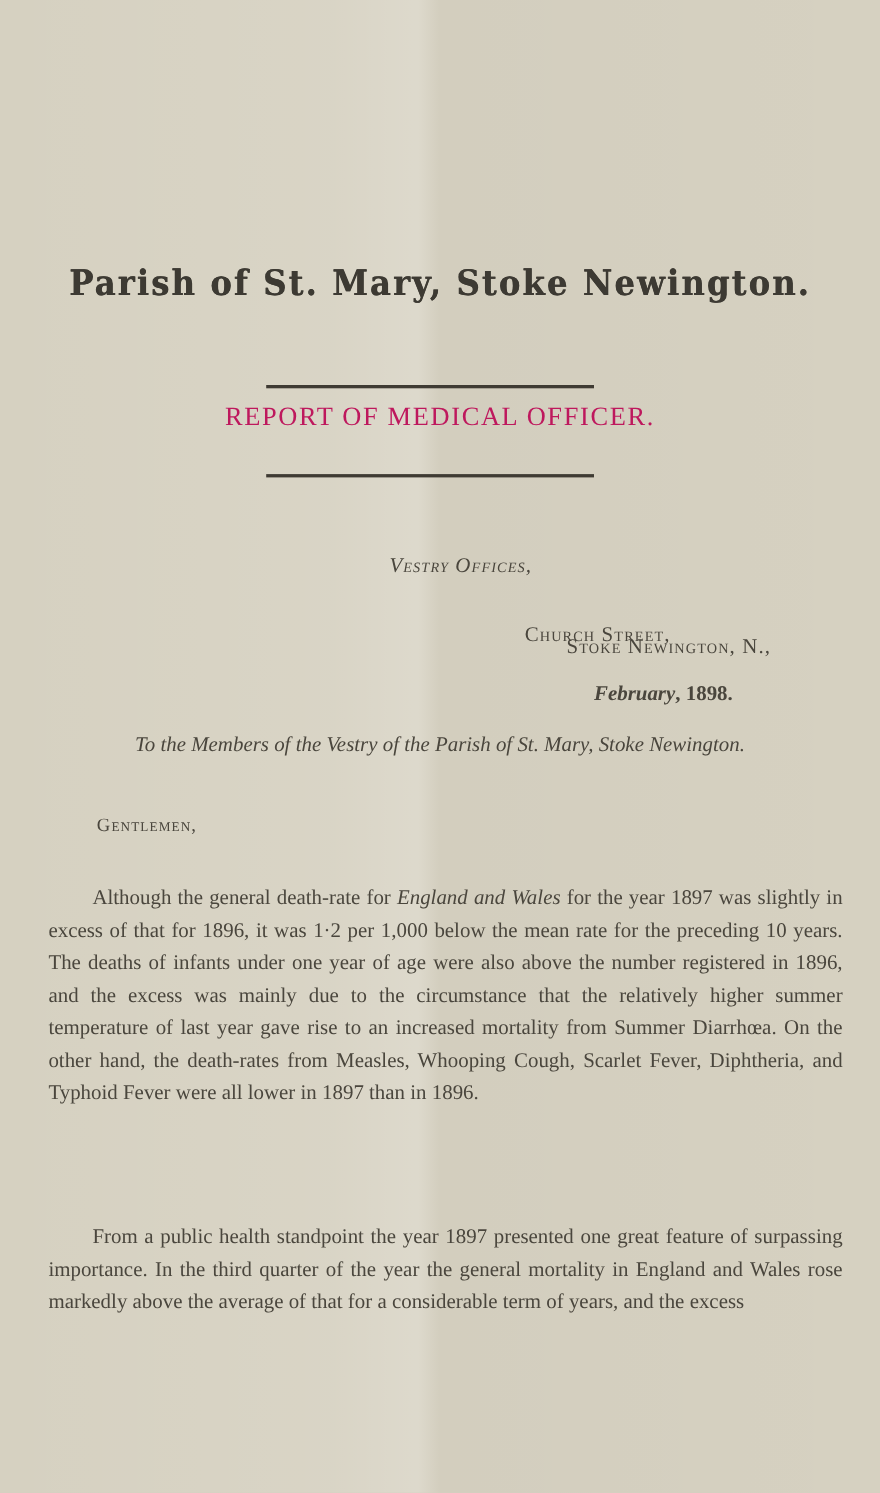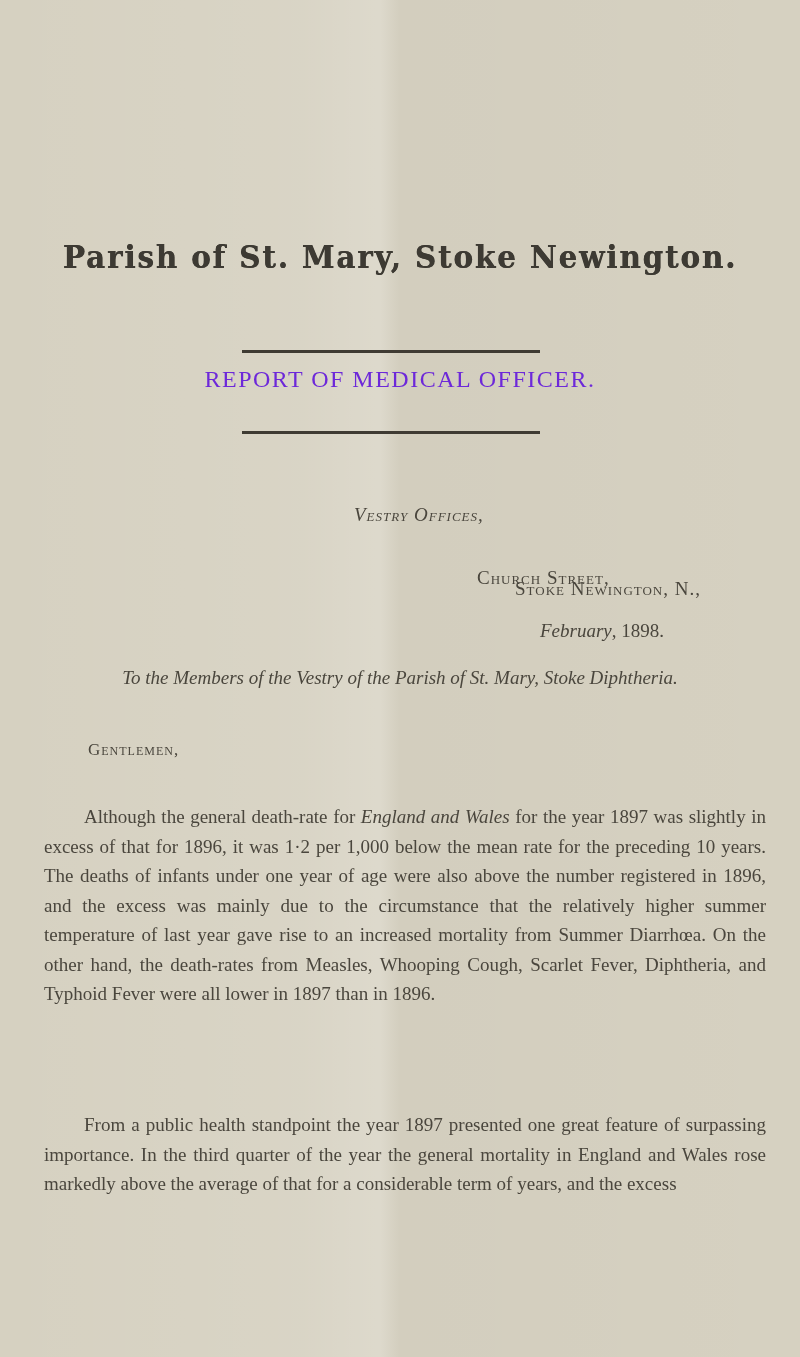--- a/index.html
+++ b/index.html
@@ -45,40 +45,41 @@
     }
     .rule.top { top: 350px; }
     .rule.bottom { top: 431px; }
     .report-title {
       position: absolute;
       left: 0; right: 0;
       top: 366px;
       text-align: center;
       font-size: 24px;
       letter-spacing: 1.5px;
-      color: #6d28d9;
+      color: #be185d;
     }
     .address-line {
       position: absolute;
       font-size: 19px;
       color: #4a463d;
       letter-spacing: 1px;
       font-variant: small-caps;
       white-space: nowrap;
     }
     .addr-1 { left: 354px; top: 504px; font-style: italic; }
     .addr-2 { left: 430px; top: 567px; margin-left: 47px; }
     .addr-3 { left: 503px; top: 578px; margin-left: 12px; }
     .date-line {
       position: absolute;
       left: 540px;
       top: 620px;
       font-size: 19px;
       white-space: nowrap;
       color: #4a463d;
+      font-weight: bold;
     }
     .date-line .month { font-style: italic; }
     .salutation-to {
       position: absolute;
       left: 60px;
       width: 680px;
       top: 661px;
       text-align: center;
       font-style: italic;
       font-size: 19px;
@@ -123,21 +124,21 @@
   <div class="rule bottom"></div>
 
   <div class="address-line addr-1">Vestry Offices,</div>
   <div class="address-line addr-2">Church Street,</div>
   <div class="address-line addr-3">Stoke Newington, N.,</div>
 
   <div class="date-line">
     <span class="month">February</span><span>, 1898.</span>
   </div>
 
-  <div class="salutation-to">To the Members of the Vestry of the Parish of St. Mary, Stoke Diphtheria.</div>
+  <div class="salutation-to">To the Members of the Vestry of the Parish of St. Mary, Stoke Newington.</div>
 
   <div class="gentlemen">Gentlemen,</div>
 
   <p class="para para-1" style="margin:0;"><span>Although the general death-rate for </span><em>England and Wales</em><span> for the year 1897 was slightly in excess of that for 1896, it was 1·2 per 1,000 below the mean rate for the preceding 10 years. The deaths of infants under one year of age were also above the number registered in 1896, and the excess was mainly due to the circumstance that the relatively higher summer temperature of last year gave rise to an increased mortality from Summer Diarrhœa. On the other hand, the death-rates from Measles, Whooping Cough, Scarlet Fever, Diphtheria, and Typhoid Fever were all lower in 1897 than in 1896.</span></p>
 
   <p class="para para-2" style="margin:0;">From a public health standpoint the year 1897 presented one great feature of surpassing importance. In the third quarter of the year the general mortality in England and Wales rose markedly above the average of that for a considerable term of years, and the excess</p>
 
 </div>
 
 </body></html>

